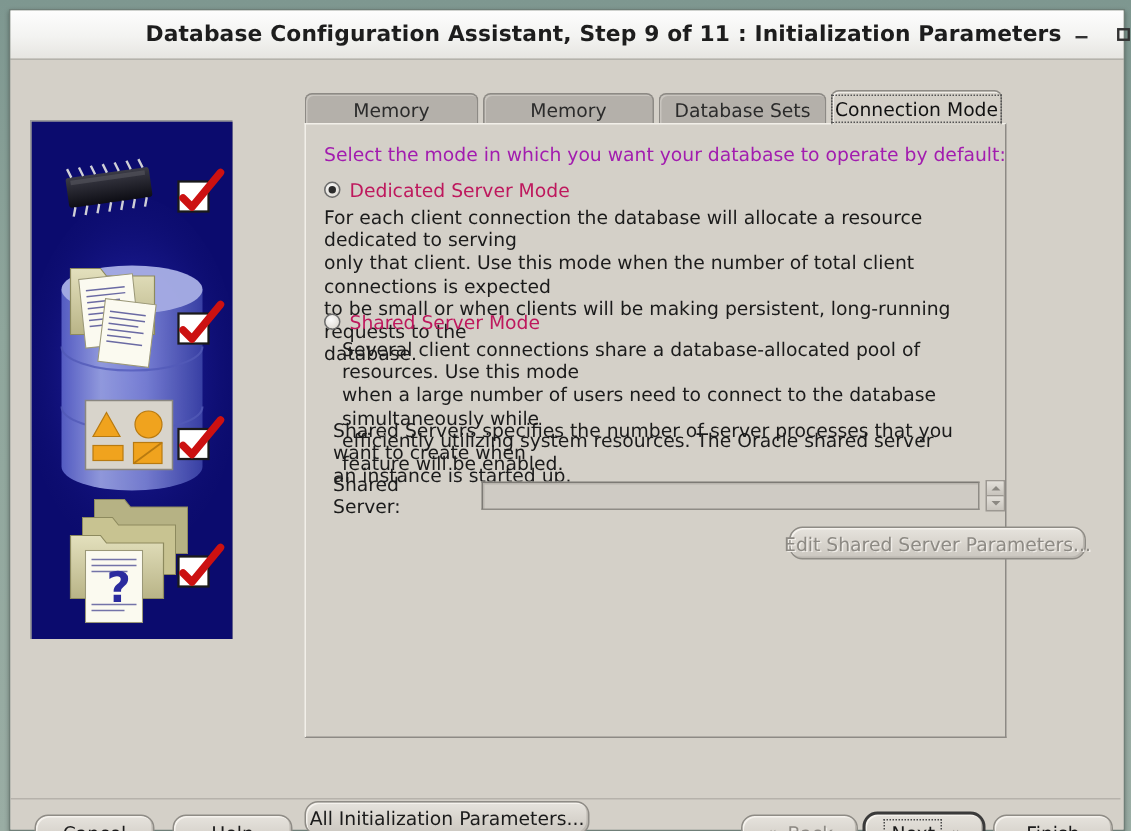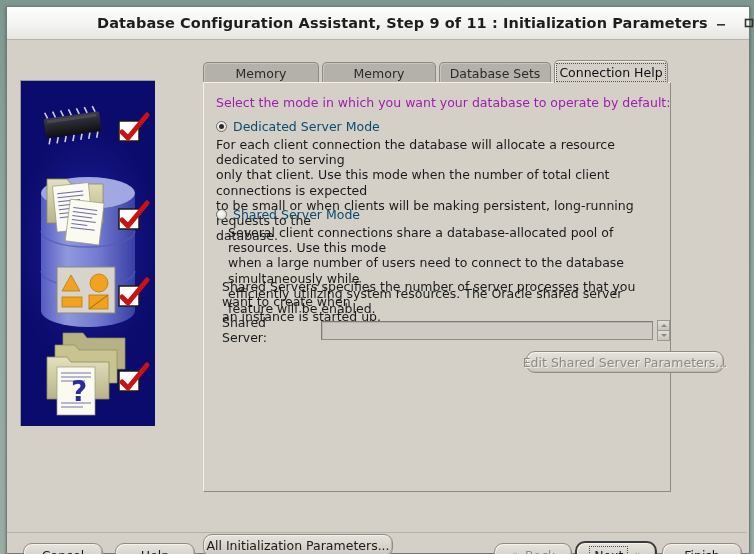--- a/index.html
+++ b/index.html
@@ -133,21 +133,21 @@
 
   .intro {
     position: absolute; left: 12px; top: 12px;
     font-size: 12.5px; color: #a21caf;
     white-space: nowrap;
   }
 
   .radio-row {
     position: absolute;
     display: flex; align-items: flex-start; gap: 6px;
-    font-size: 12.5px; color: #0c4a6e;
+    font-size: 12.5px; color: #be185d;
   }
   .radio {
     width: 11px; height: 11px; border-radius: 50%;
     border: 1px solid #6d6d6d;
     background: radial-gradient(circle at 40% 35%, #fbfbfb 0%, #e3e0da 70%, #cdc9c2 100%);
     box-sizing: border-box;
     position: relative;
     margin-top: 2px;
     flex: none;
   }
@@ -385,21 +385,21 @@
         <div class="tab">
           <span class="tablabel">Memory</span>
         </div>
         <div class="tab">
           <span class="tablabel">Memory</span>
         </div>
         <div class="tab">
           <span class="tablabel">Database Sets</span>
         </div>
         <div class="tab active">
-          <span class="tablabel">Connection Help</span>
+          <span class="tablabel">Connection Mode</span>
         </div>
       </div>
 
       <div class="panel">
 
         <div class="intro">Select the mode in which you want your database to operate by default:</div>
 
         <div class="radio-row" style="left:12px; top:36px;">
           <span class="radio checked"></span>
           <span>Dedicated Server Mode</span>

